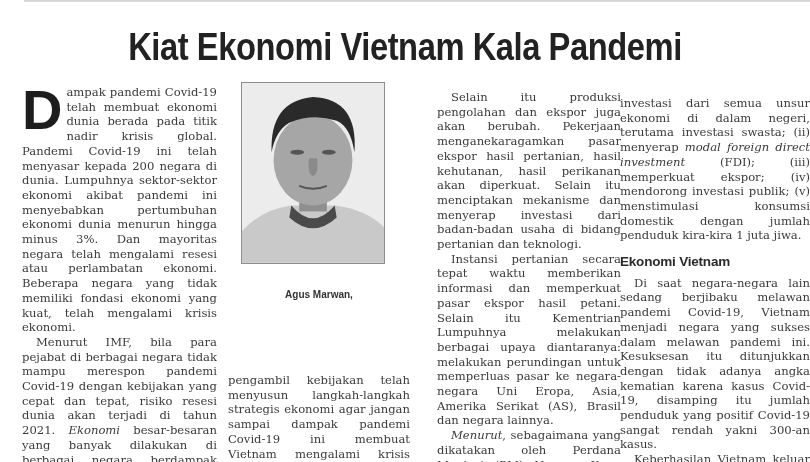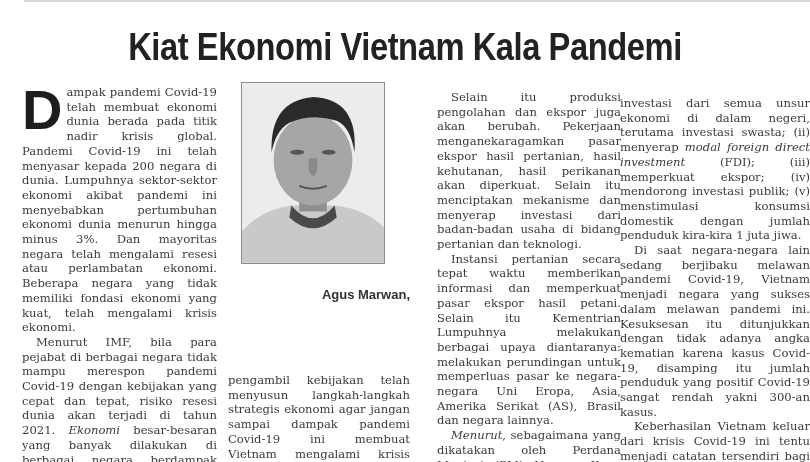--- a/index.html
+++ b/index.html
@@ -57,23 +57,23 @@
     .photo-frame {
       position: absolute; left: 241px; top: 82px; width: 144px; height: 182px;
       border: 1.5px solid #8d8d8d;
       background: #eeeeee;
       overflow: hidden;
     }
     .photo-frame svg { display: block; width: 100%; height: 100%; }
 
     .caption {
       position: absolute; left: 228px; top: 288px; width: 182px;
-      text-align: right;
+      text-align: center;
       font-family: "Liberation Sans", sans-serif;
-      font-size: 13px; line-height: 13px; color: #333;
+      font-size: 10px; line-height: 13px; color: #333;
     }
     .caption .name { font-weight: bold; }
 
     .subhead {
       font-family: "Liberation Sans", sans-serif;
       font-weight: bold;
       font-size: 13.5px;
       color: #2a2a2a;
       text-indent: 0 !important;
       margin: 12px 0 6px 0;
@@ -132,15 +132,16 @@
   <p>Instansi pertanian secara tepat waktu memberikan informasi dan memperkuat pasar ekspor hasil petani. Selain itu Kementrian Lumpuhnya melakukan berbagai upaya diantaranya: melakukan perundingan untuk memperluas pasar ke negara-negara Uni Eropa, Asia, Amerika Serikat (AS), Brasil dan negara lainnya.</p>
   <p>
     <em>Menurut</em><span>, sebagaimana yang dikatakan oleh Perdana Menteri (PM) Nguyen Xuan Phuc, dalam konferensi online antara PM dengan komunitas badan usaha,</span>
   </p>
 </div>
 
 <div class="col col-4">
   <p class="noindent">
     <span>investasi dari semua unsur ekonomi di dalam negeri, terutama investasi swasta; (ii) menyerap </span><em>modal foreign direct investment</em><span> (FDI); (iii) memperkuat ekspor; (iv) mendorong investasi publik; (v) menstimulasi konsumsi domestik dengan jumlah penduduk kira-kira 1 juta jiwa.</span>
   </p>
+  <h2 class="subhead">Ekonomi Vietnam</h2>
   <p>Di saat negara-negara lain sedang berjibaku melawan pandemi Covid-19, Vietnam menjadi negara yang sukses dalam melawan pandemi ini. Kesuksesan itu ditunjukkan dengan tidak adanya angka kematian karena kasus Covid-19, disamping itu jumlah penduduk yang positif Covid-19 sangat rendah yakni 300-an kasus.</p>
   <p>Keberhasilan Vietnam keluar dari krisis Covid-19 ini tentu menjadi catatan tersendiri bagi para investor asing untuk melirik Vietnam menjadi negara yang strategis</p>
 </div>
 
 </body></html>

